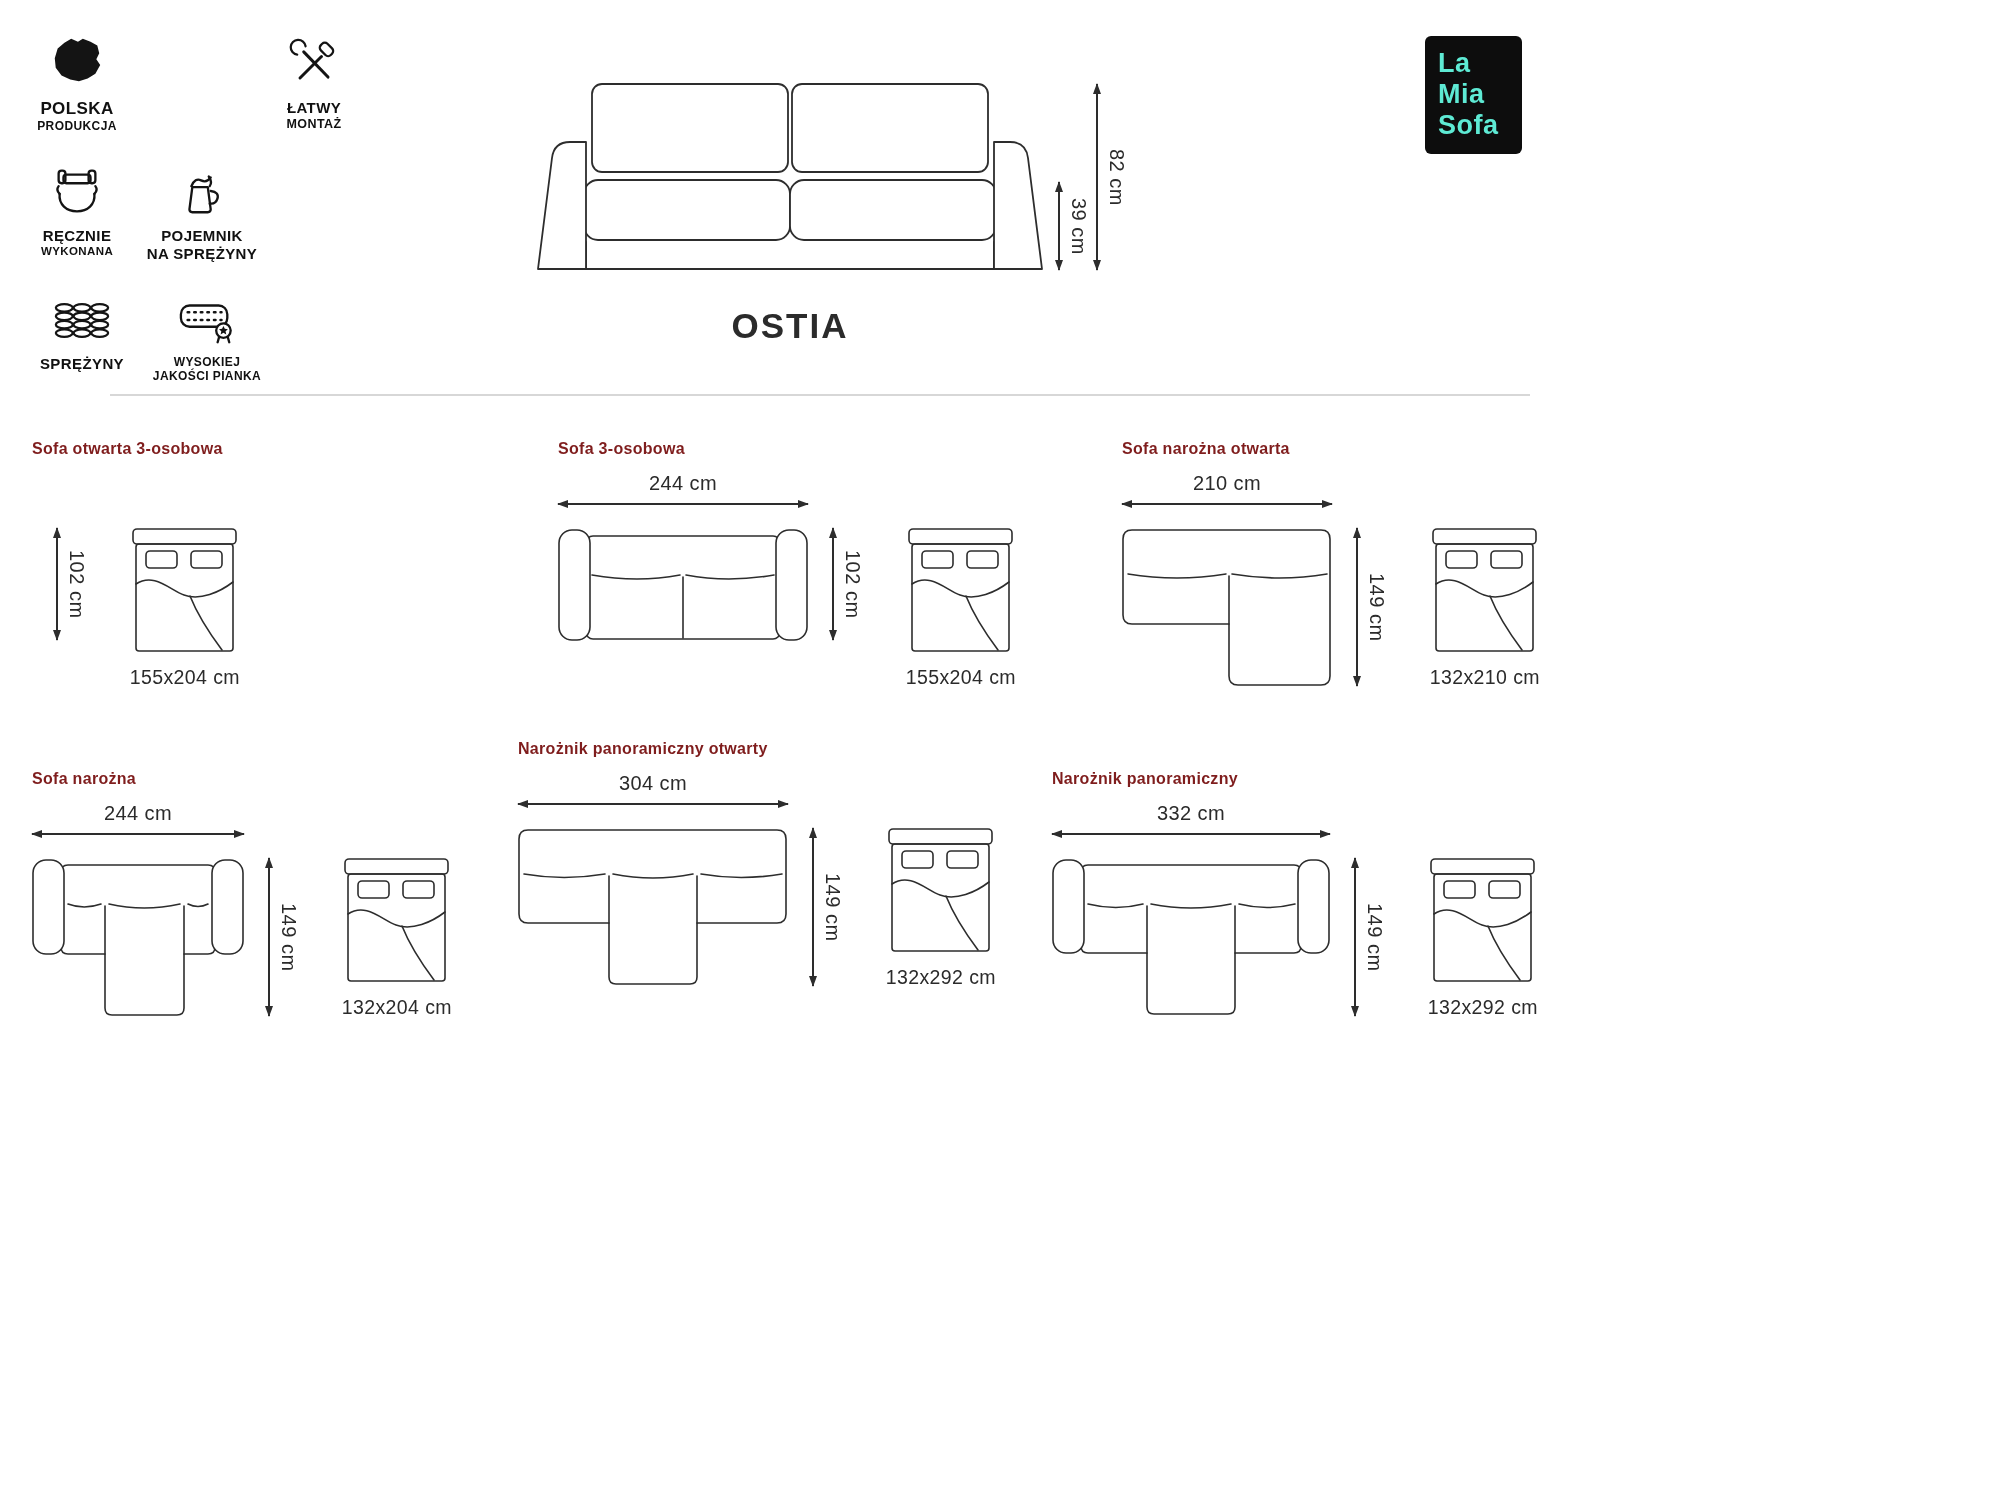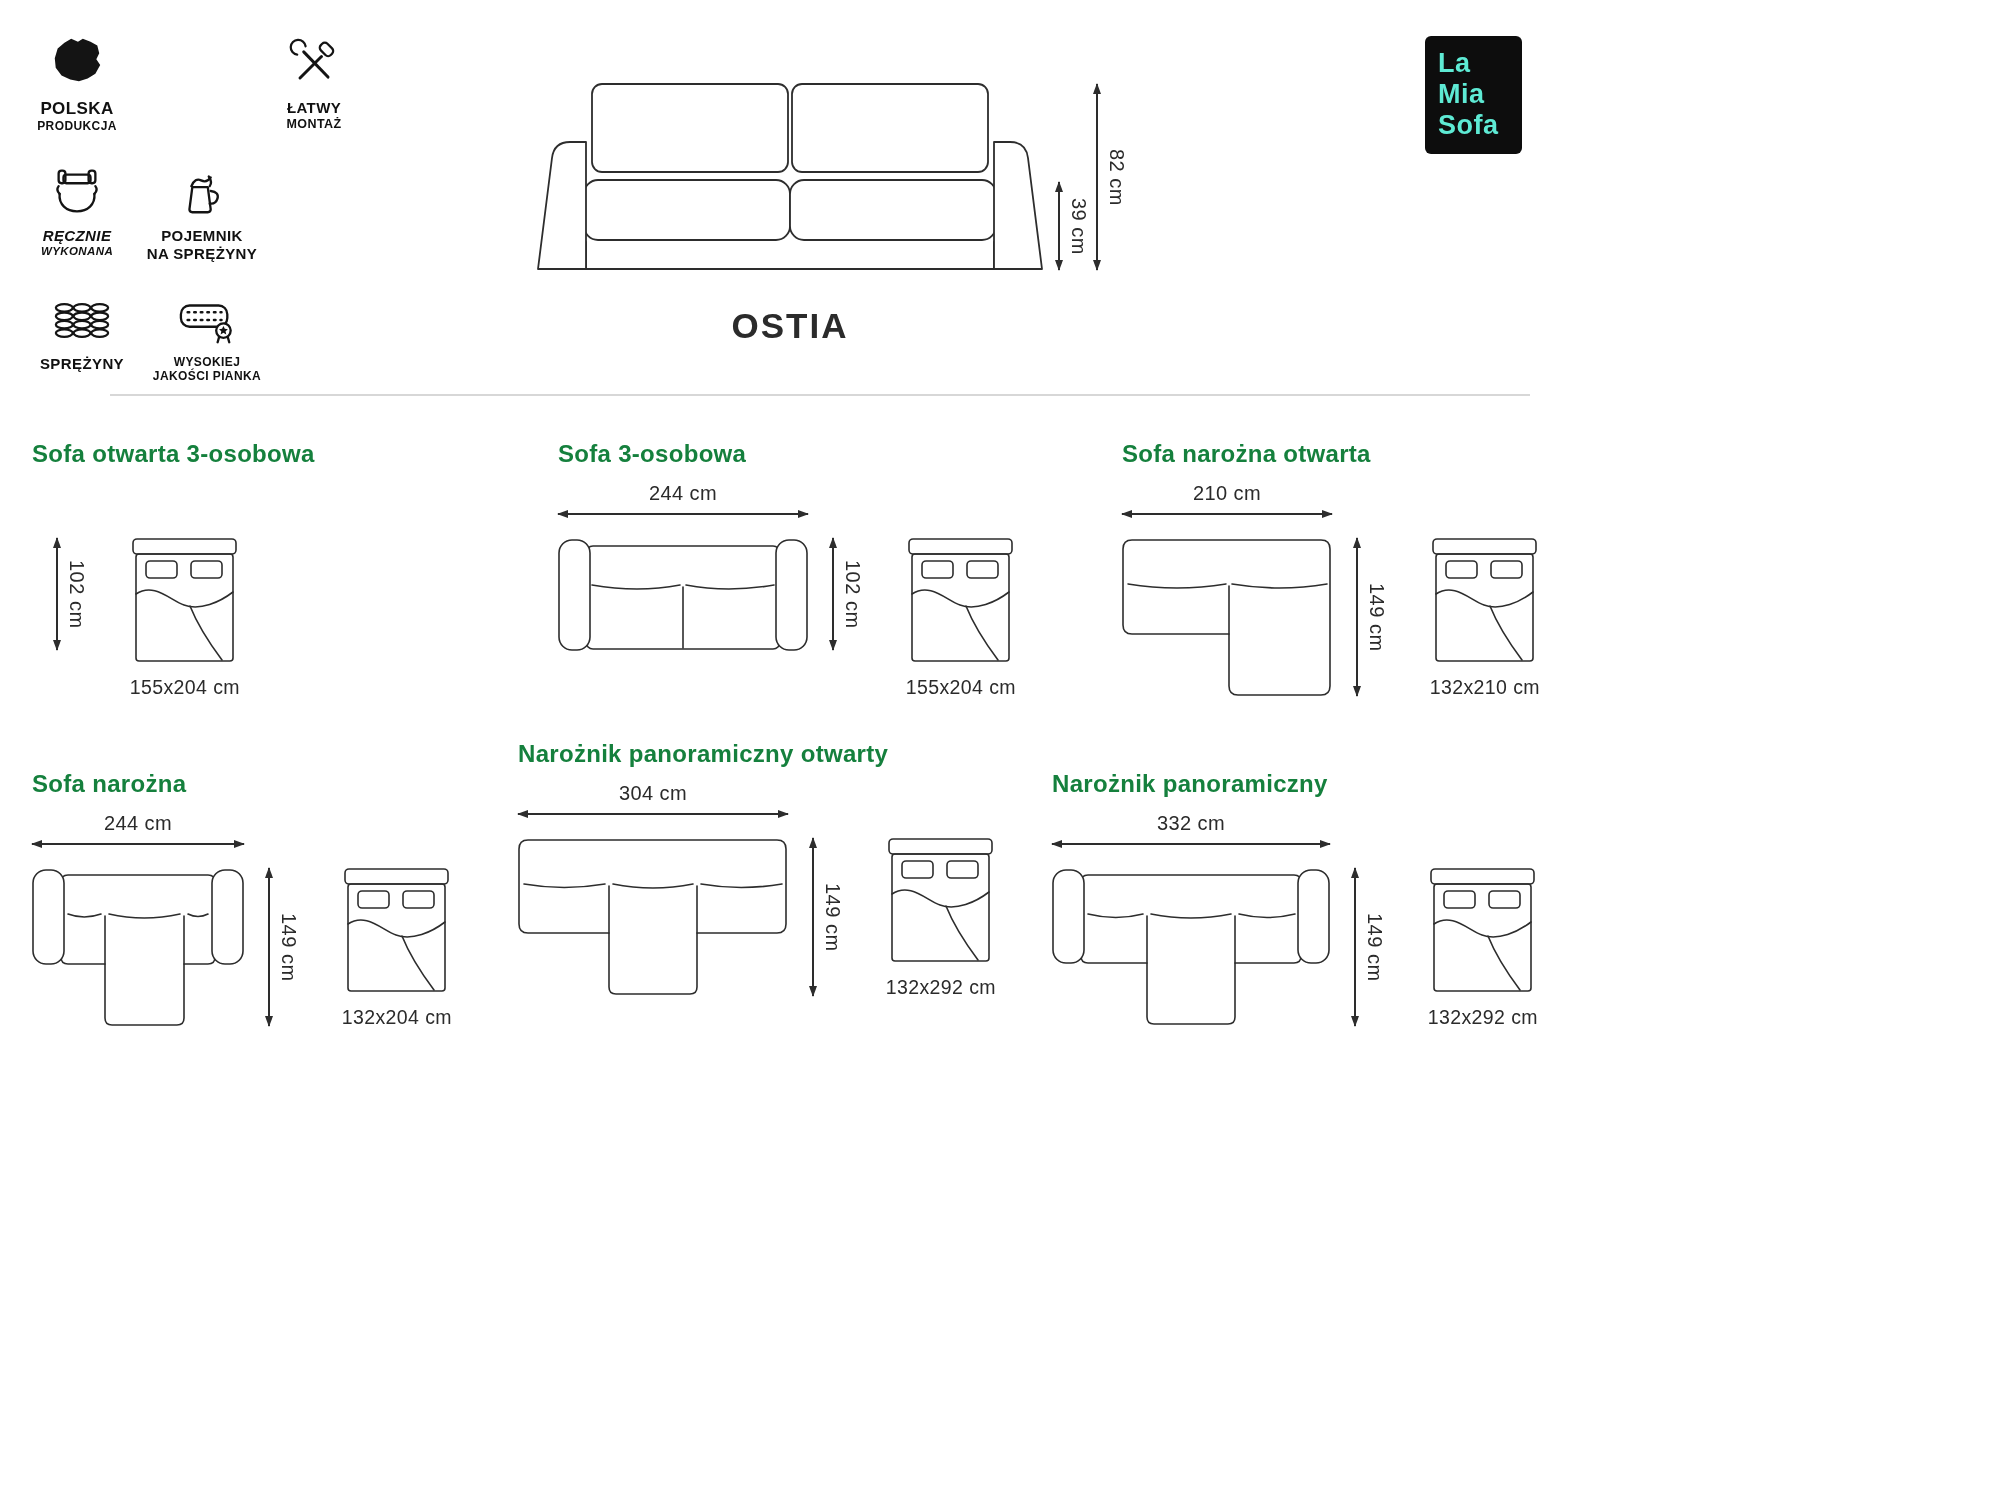--- a/index.html
+++ b/index.html
@@ -54,21 +54,21 @@
     font-size:35px; font-weight:700; letter-spacing:2px; color:#2b2b2b; }
 
   .logo { position:absolute; left:1425px; top:36px; width:97px; height:118px; background:#0d0d0d;
     border-radius:6px; color:#5eead4; box-sizing:border-box; padding:12px 0 0 13px;
     font-size:27px; font-weight:800; line-height:1.14; letter-spacing:0.5px; }
 
   .divider { position:absolute; left:110px; top:394px; width:1420px; height:1.5px; background:#d7d7d7; }
 
   
   .card { position:absolute; }
-  .card-title { font-size:24px; font-weight:700; letter-spacing:0.3px; color:#15803d; margin-bottom:14px; }
+  .card-title { font-size:16px; font-weight:700; letter-spacing:0.3px; color:#7f1d1d; margin-bottom:14px; }
   .card-body { display:flex; align-items:flex-start; }
   .sofa-col { display:flex; flex-direction:column; }
   .sofa-col svg { margin-top:24px; }
   .card .v-dim { margin-left:24px; margin-top:56px; }
   .bed-col { margin-left:42px; margin-top:56px; display:flex; flex-direction:column; align-items:center; }
   .bed-size { margin-top:13px; font-size:19.5px; letter-spacing:0.4px; color:#2b2b2b; }
 </style>
 </head>
 <body>
 
@@ -91,21 +91,21 @@
         <path class="thick" d="M15,45 L38,22"></path>
         <rect x="36" y="9" width="15" height="10" rx="4" transform="rotate(45 43 14)"></rect>
         <path class="thick" d="M19,17 L45,44"></path>
         <path d="M21,11 A8,8 0 1 0 12,20"></path>
       </svg>
     </div>
     <div class="l1">ŁATWY</div>
     <div class="l2">MONTAŻ</div>
   </div>
 
-  <div class="feature f-recznie" style="left:22px; top:158px; width:110px;font-style:italic;">
+  <div class="feature f-recznie" style="left:22px; top:158px; width:110px;">
     <div class="ic">
       <svg class="icon" width="58" height="58" viewBox="0 0 60 60">
         <rect x="16" y="13" width="28" height="9" rx="3"></rect>
         <rect x="11" y="9" width="7" height="13" rx="3"></rect>
         <rect x="42" y="9" width="7" height="13" rx="3"></rect>
         <path d="M12,33 C11,44 19,51 30,51 C41,51 49,44 48,33"></path>
         <path d="M12,33 q-4,-4 -1,-8"></path>
         <path d="M48,33 q4,-4 1,-8"></path>
       </svg>
     </div>

